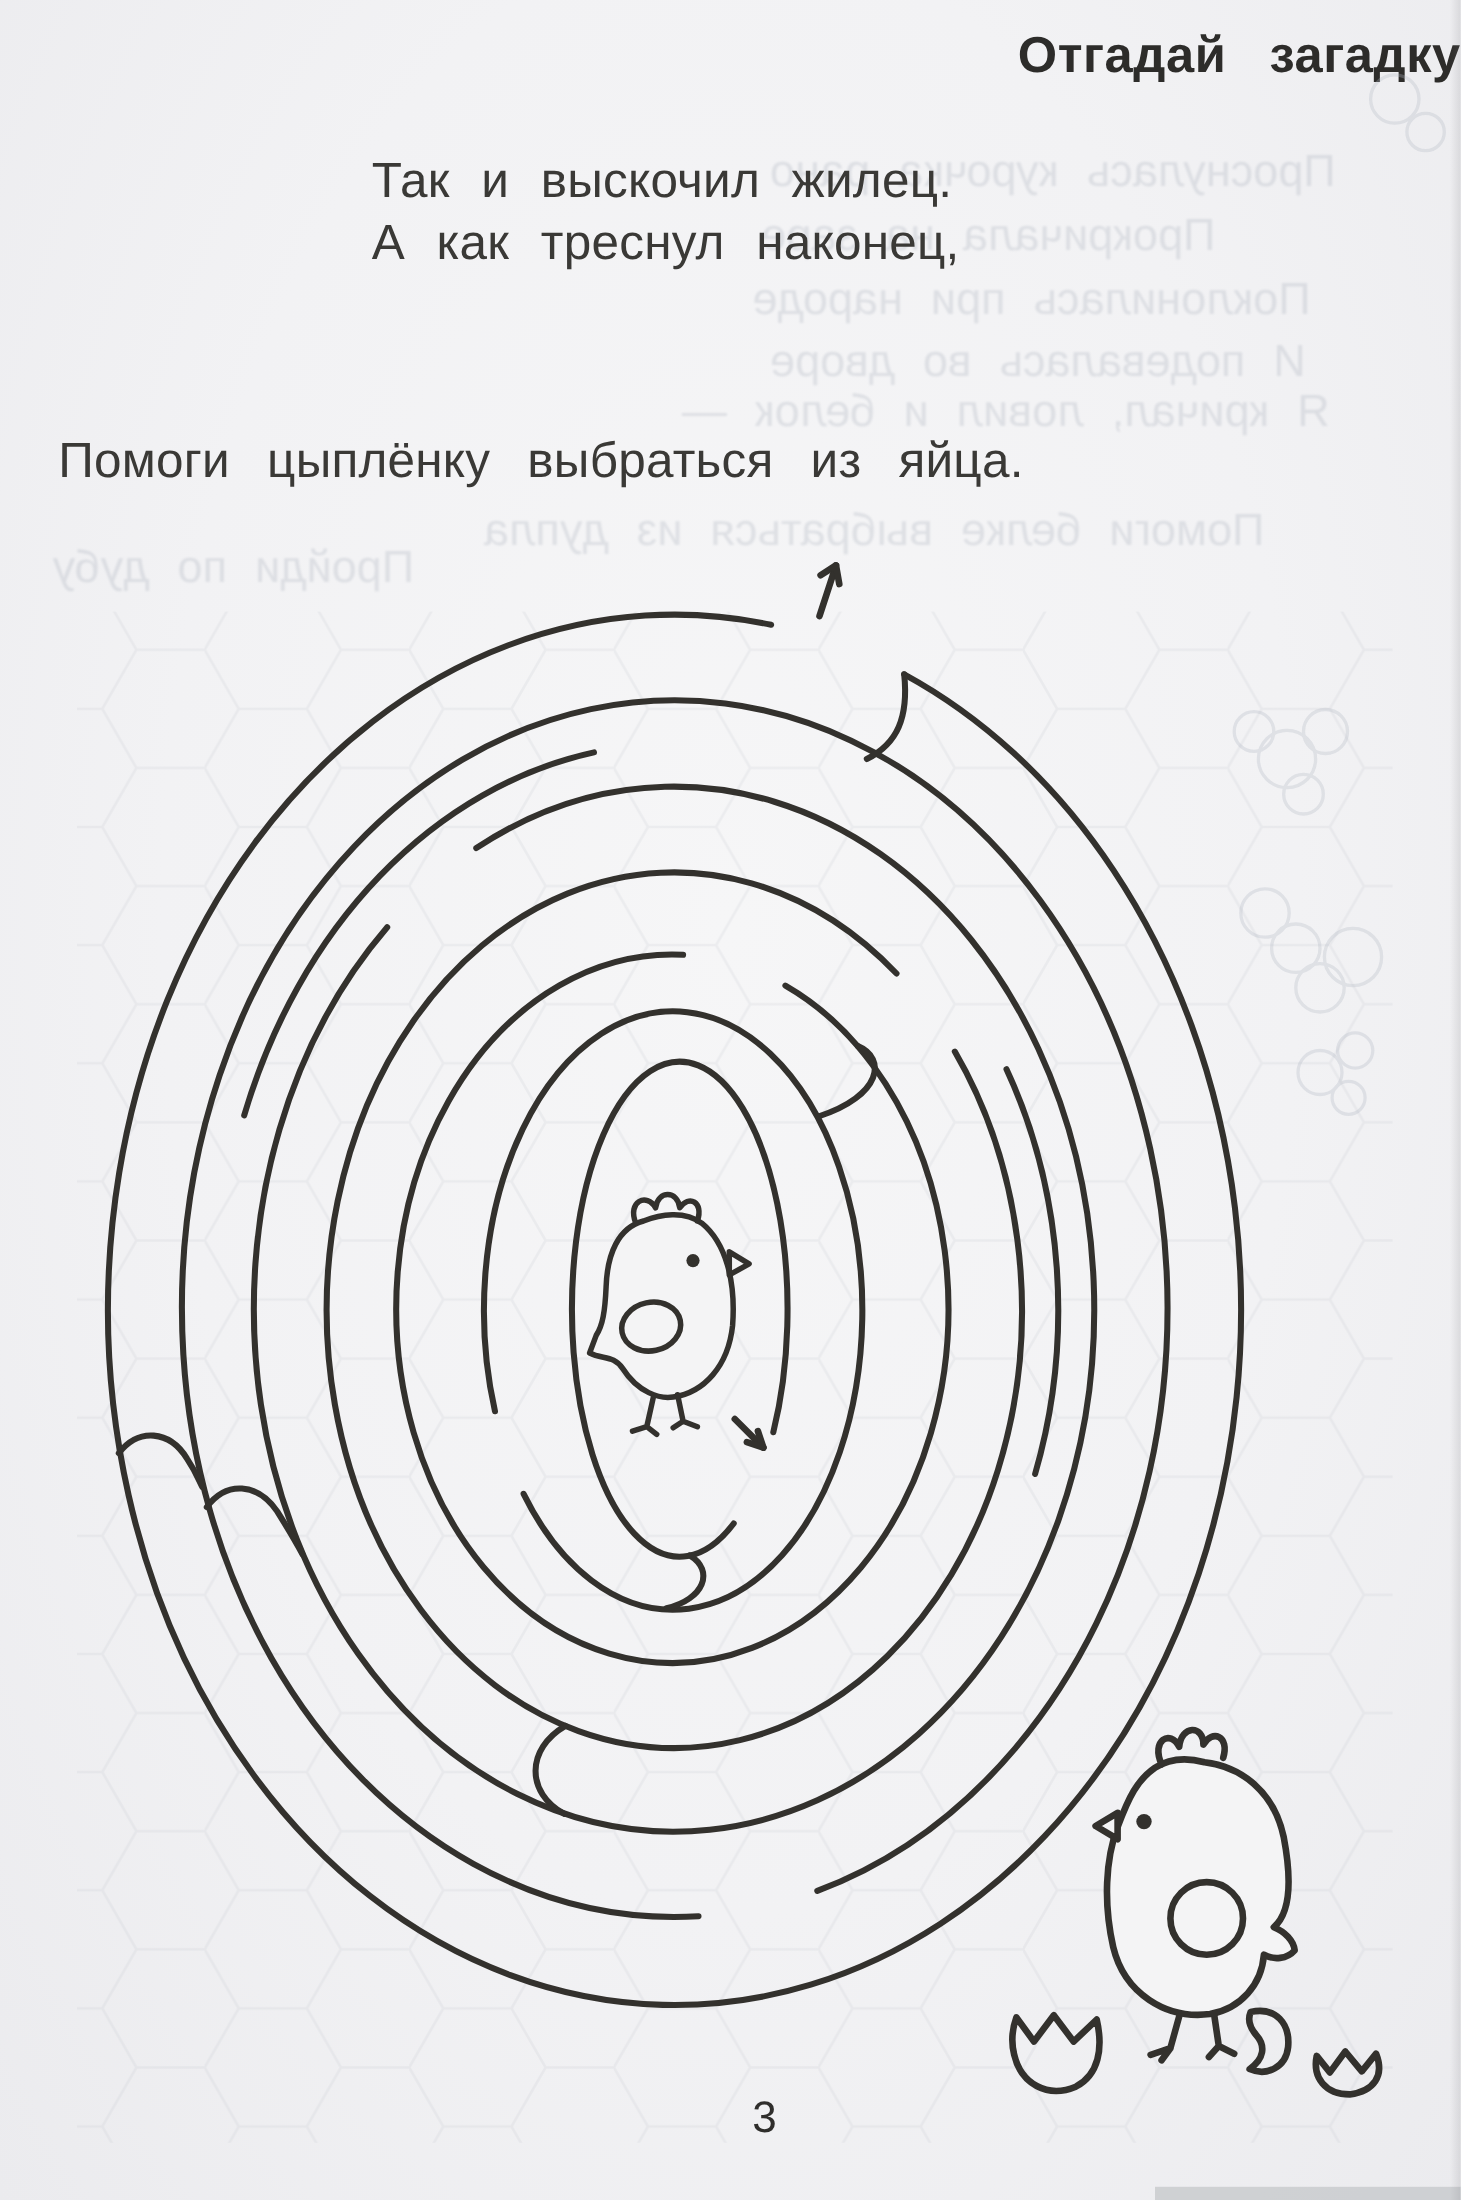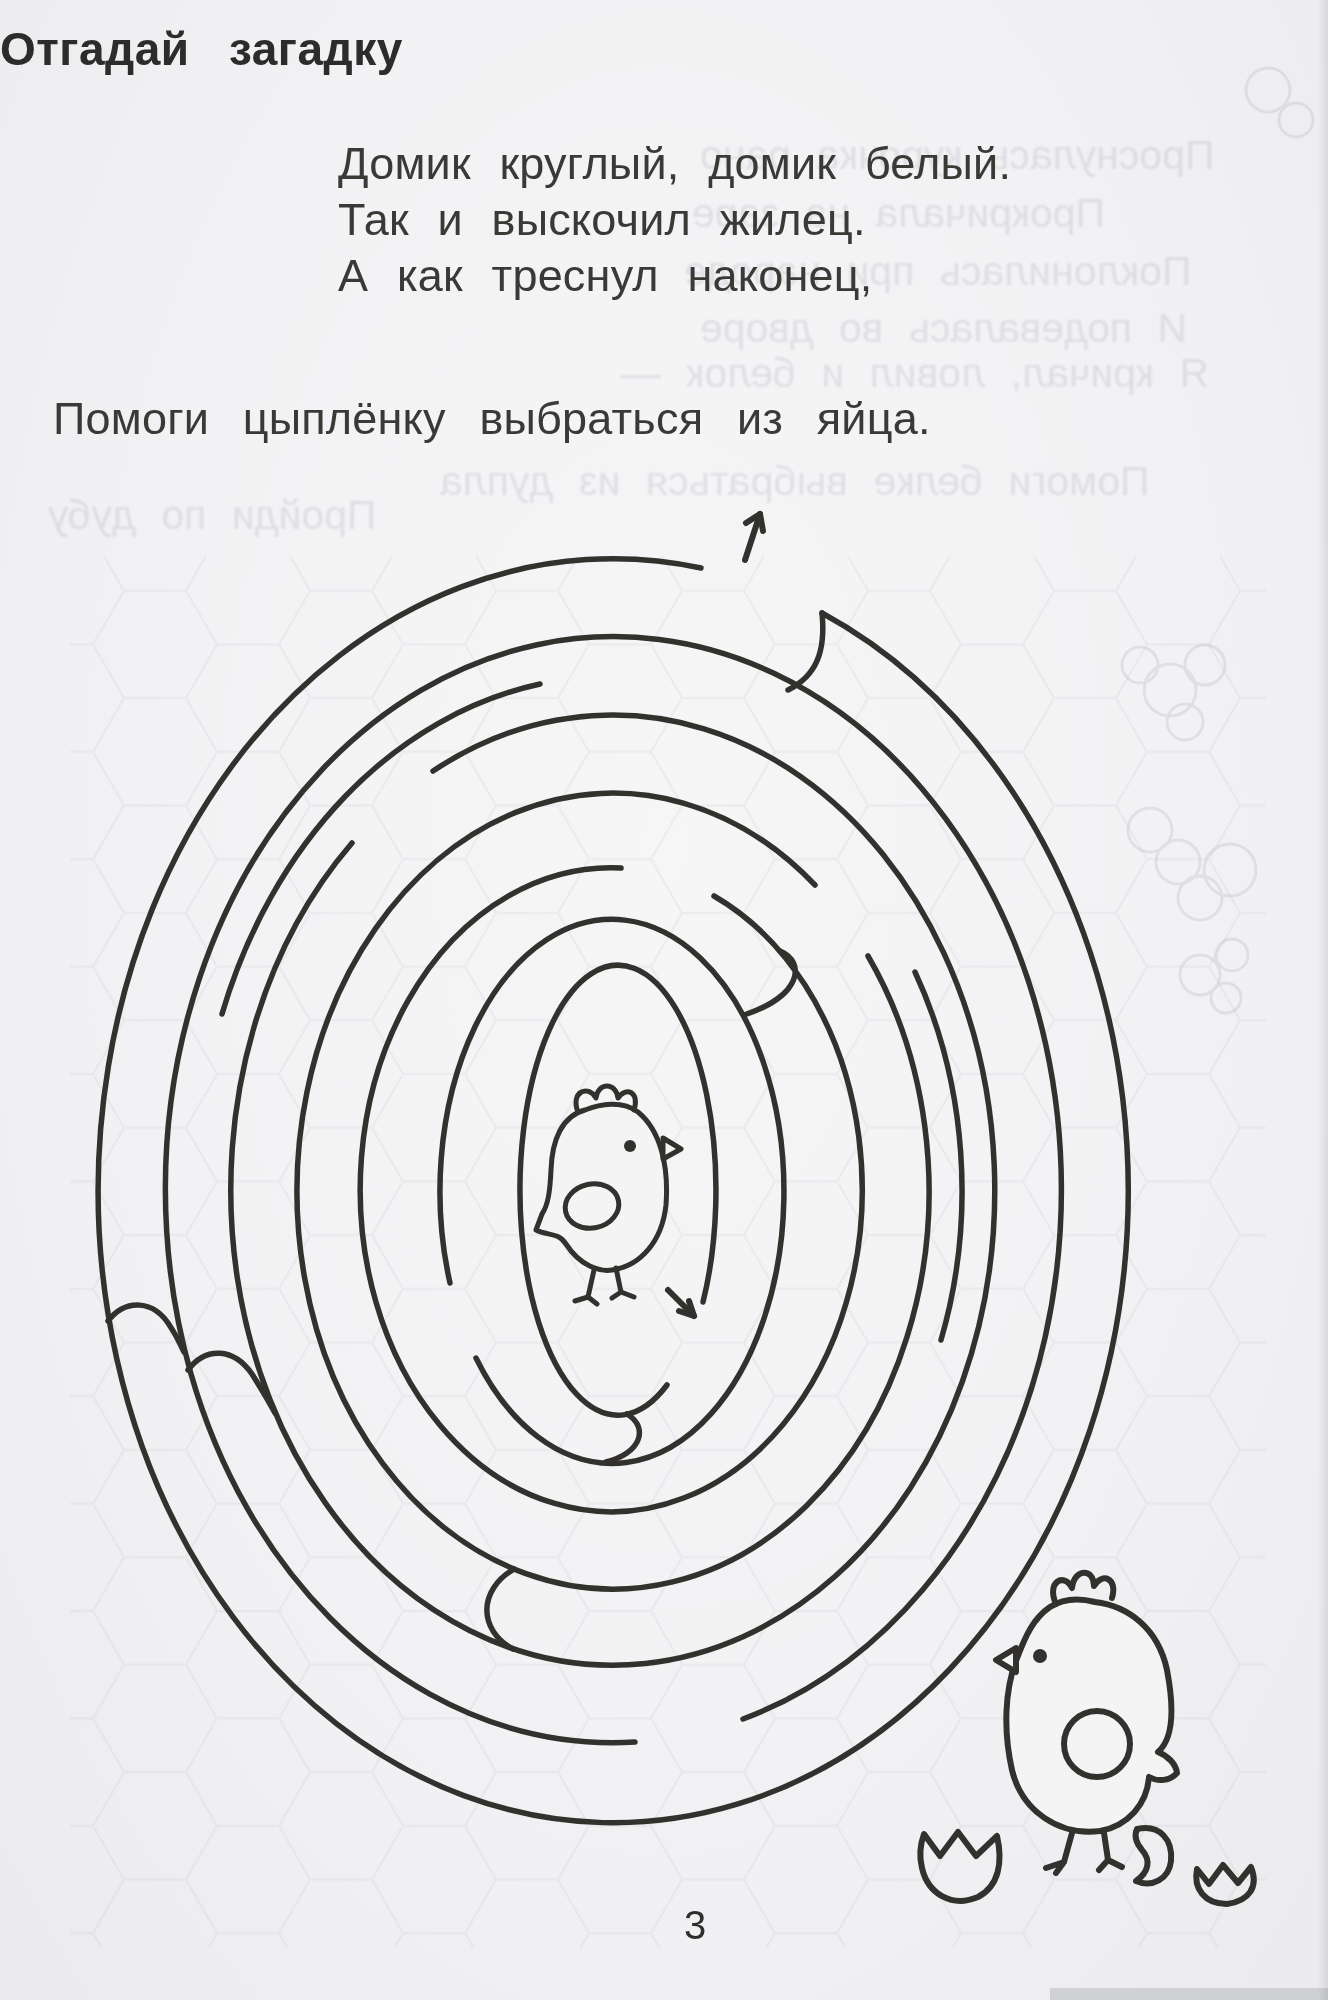--- a/index.html
+++ b/index.html
@@ -7,21 +7,21 @@
     width:1328px;height:2000px;position:relative;overflow:hidden;
     font-family:"Liberation Sans","DejaVu Sans",sans-serif;
     background:#f1f1f3;
   }
   .page{
     position:absolute;inset:0;
     background:radial-gradient(ellipse at 50% 42%, #f6f6f7 0%, #f2f2f4 55%, #ebebee 100%);
   }
   .title{
     position:absolute;top:22px;left:0;width:100%;
-    text-align:left;font-size:46px;font-weight:bold;color:#2d2c2a;
+    text-align:right;font-size:46px;font-weight:bold;color:#2d2c2a;
     letter-spacing:.5px;word-spacing:26px;margin:0;
   }
   .riddle{
     position:absolute;top:136px;left:338px;
     font-size:45px;color:#3a3936;line-height:56px;
     letter-spacing:.2px;word-spacing:16px;white-space:nowrap;
   }
   .instruction{
     position:absolute;top:393px;left:53px;
     font-size:45px;color:#3a3936;letter-spacing:.2px;word-spacing:21px;
@@ -55,21 +55,20 @@
   <div class="ghost" style="left:692px;top:190px;">Прокричала на заре</div>
   <div class="ghost" style="left:684px;top:248px;">Поклонилась при народе</div>
   <div class="ghost" style="left:700px;top:305px;">И подевалась во дворе</div>
   <div class="ghost" style="left:620px;top:350px;">Я кричал, ловил и белок —</div>
   <div class="ghost" style="left:440px;top:458px;">Помоги белке выбраться из дупла</div>
   <div class="ghost" style="left:48px;top:492px;">Пройди по дубу</div>
 
   <h1 class="title">Отгадай  загадку</h1>
 
   <div class="riddle">
-    <div>Домик круглый, домик белый.</div>
     <div>Так и выскочил жилец.</div>
     <div>А как треснул наконец,</div>
   </div>
 
   <div class="instruction">Помоги цыплёнку выбраться из яйца.</div>
 
   <svg class="art" width="1328" height="2000" viewBox="0 0 1328 2000">
     <defs>
       <pattern id="hex" patternUnits="userSpaceOnUse" width="186" height="107.4">
         <path d="M0 53.7 L31 0 L93 0 L124 53.7 L93 107.4 L31 107.4 Z M124 53.7 L186 53.7" fill="none" stroke="#b6bac3" stroke-width="2.4"></path>

